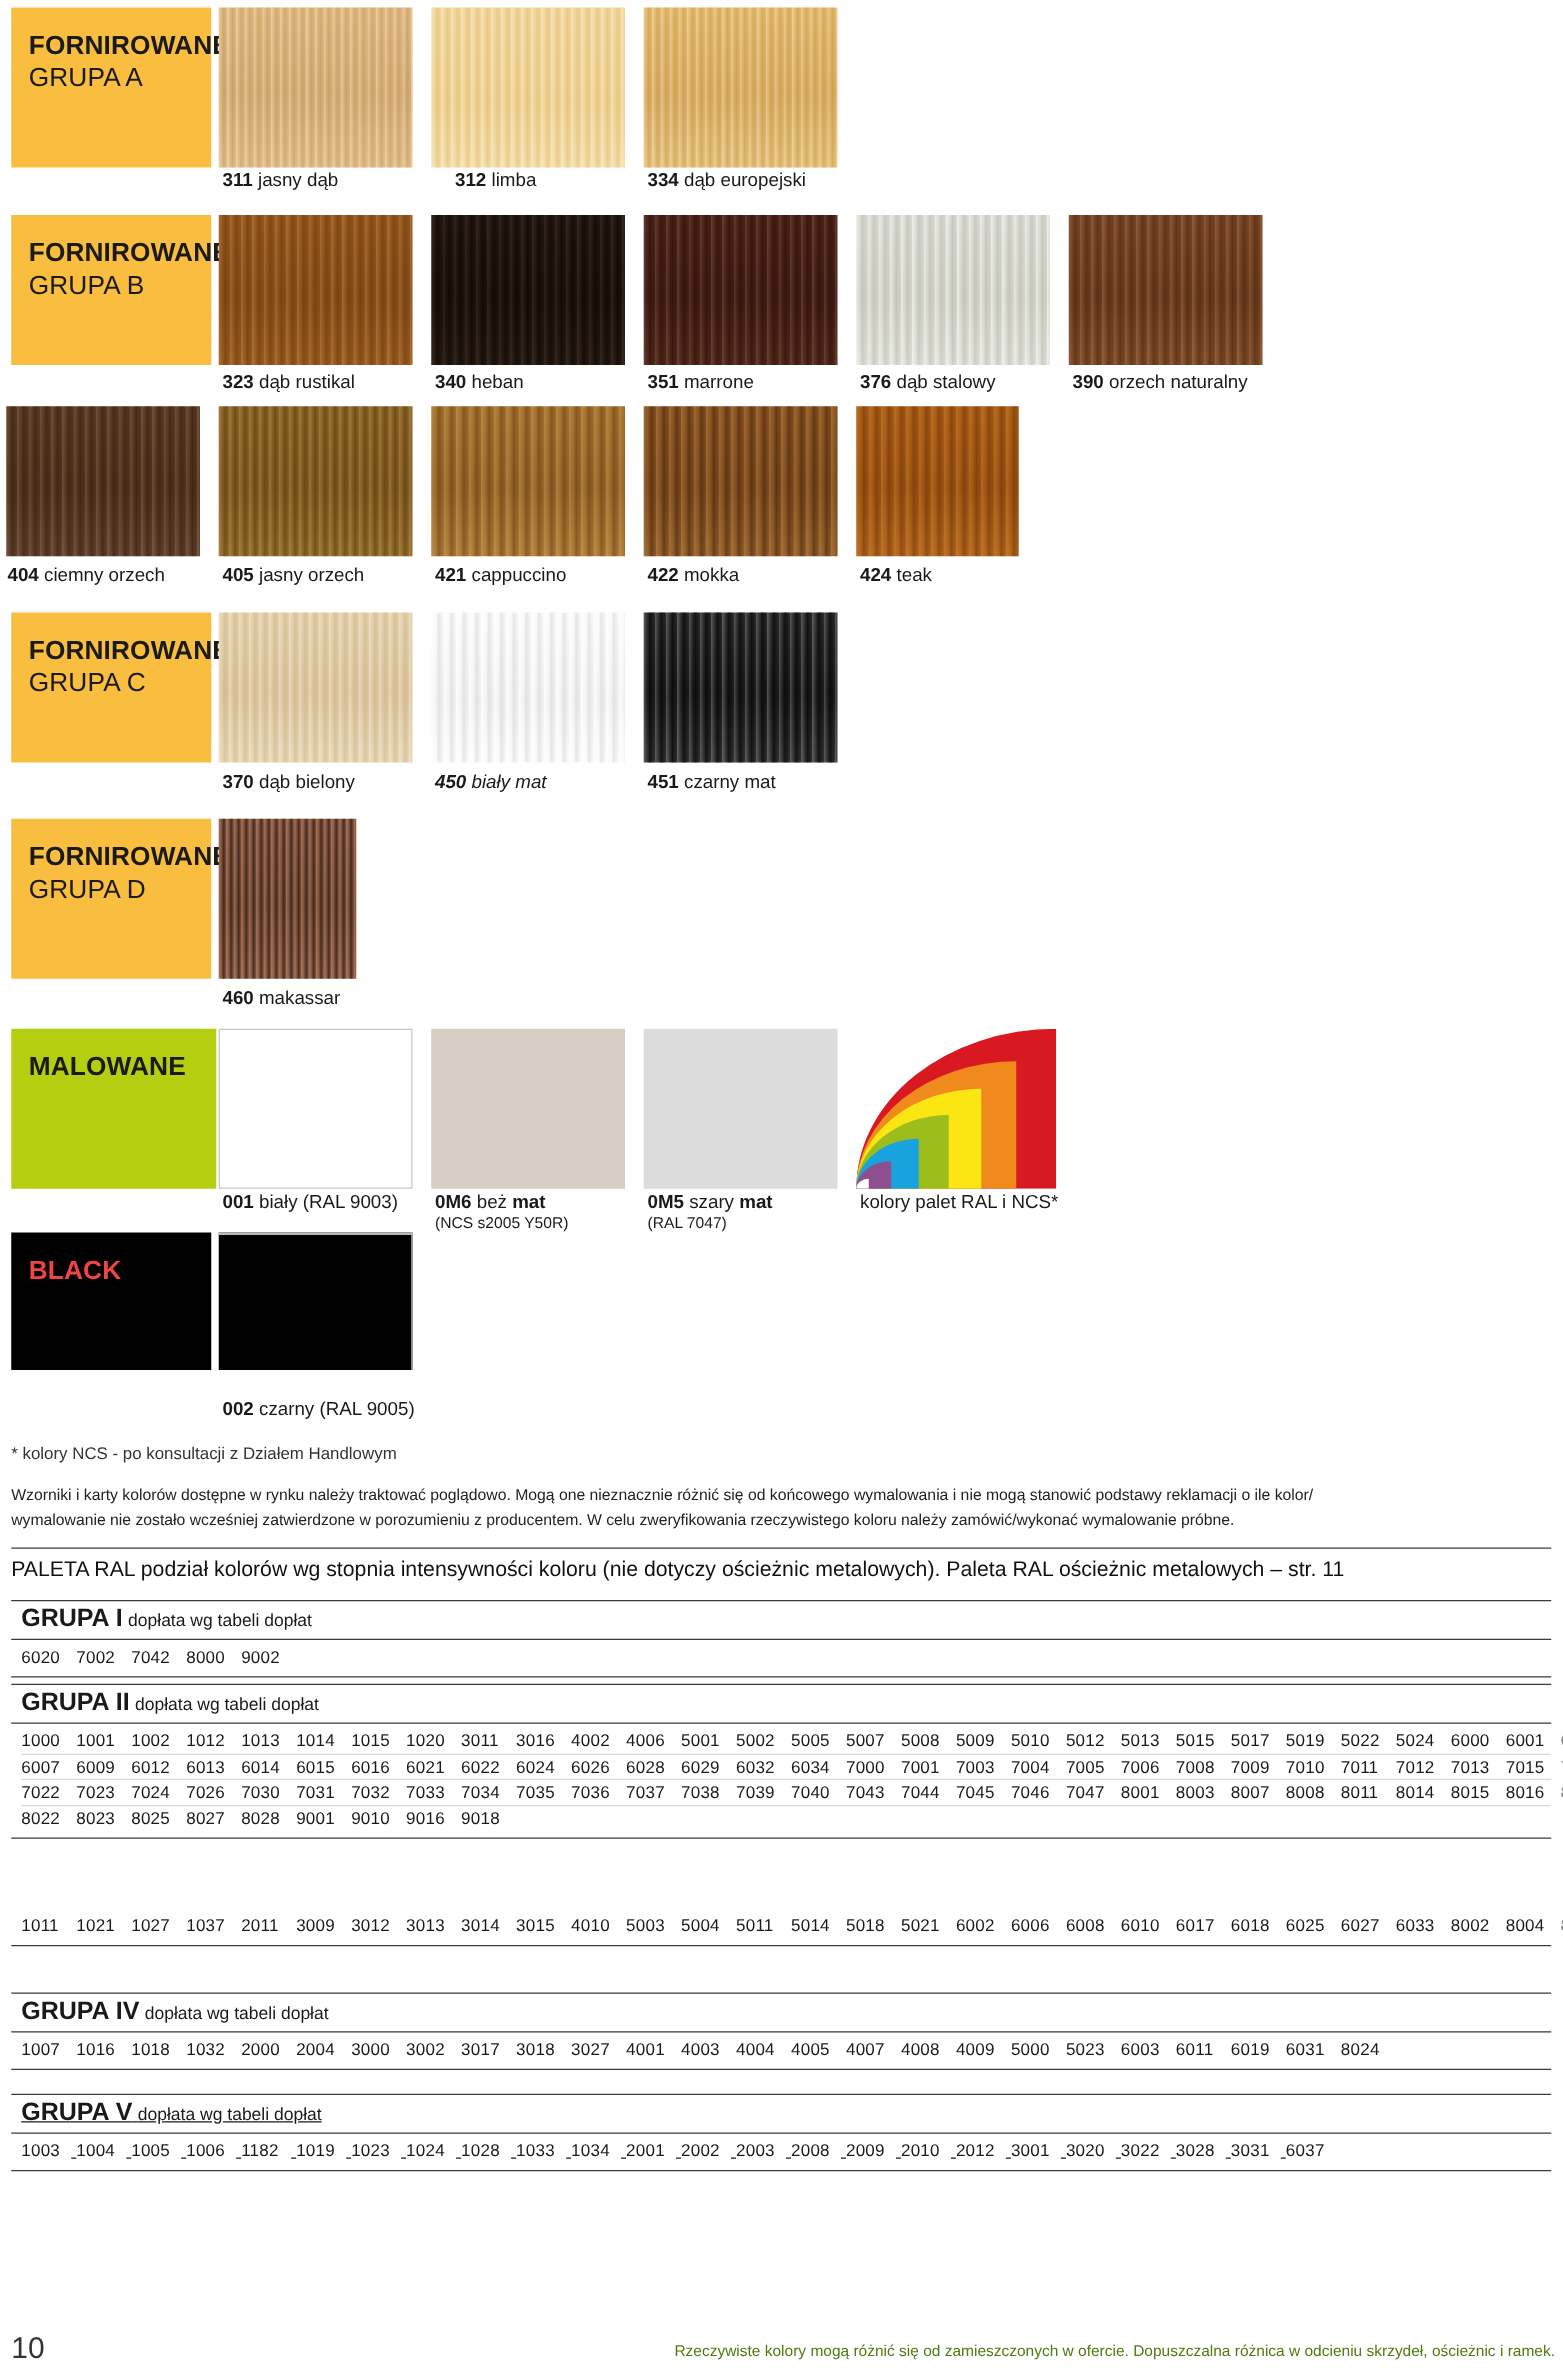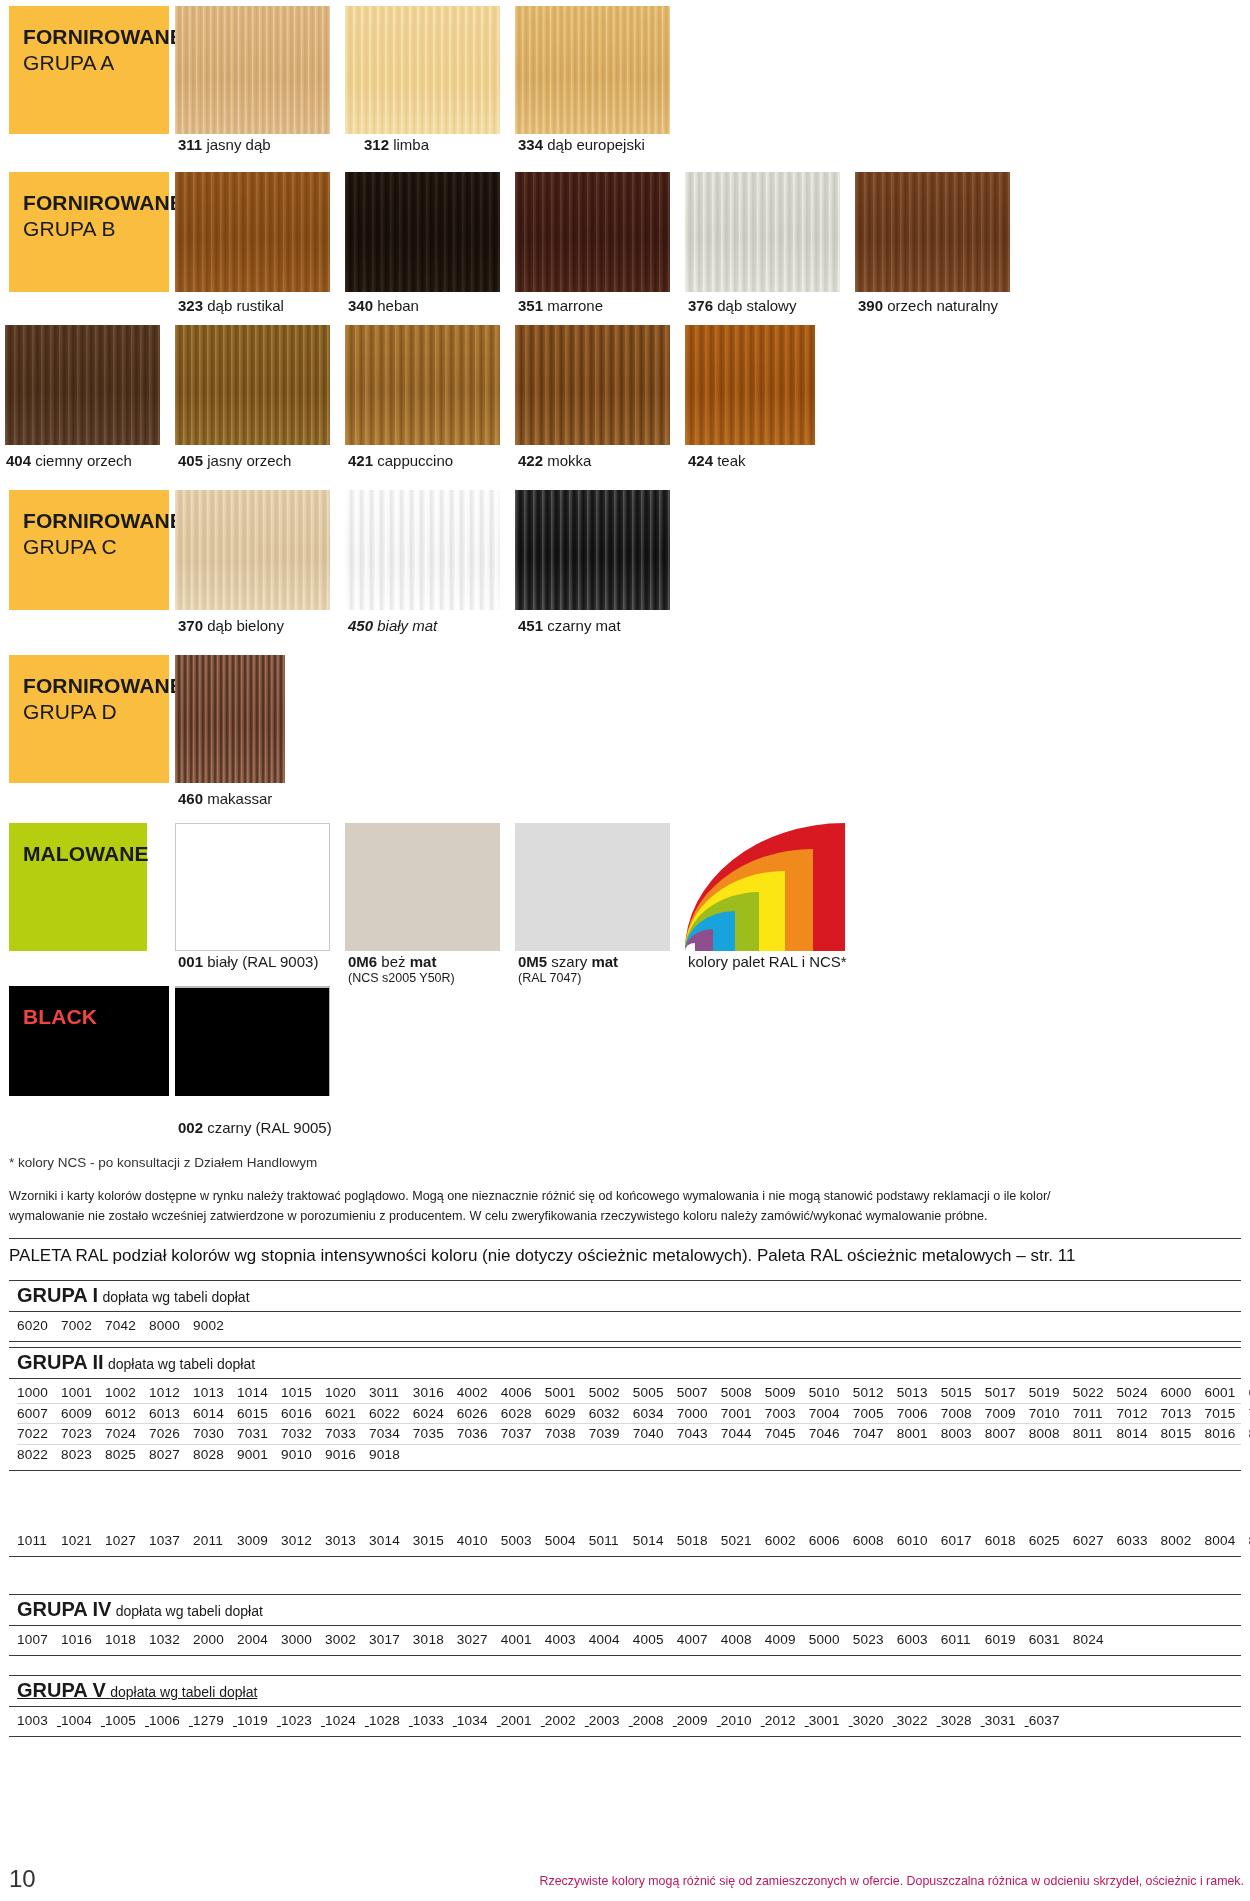--- a/index.html
+++ b/index.html
@@ -71,21 +71,21 @@
     white-space:nowrap;
   }
   .ral-nums .row { display:block; line-height:1.45; }
   .ral-nums .row + .row { border-top:1px solid #d9d9d9; }
   .ral-nums i { font-style:normal; display:inline-block; min-width:40px; }
 
   
   .pagenum { position:absolute; left:9px; bottom:8px; font-size:24px; color:#333; }
   .footer-note {
     position:absolute; right:6px; bottom:13px;
-    font-size:12.4px; color:#be185d; text-align:right;
+    font-size:12.4px; color:#4d7c0f; text-align:right;
   }
 </style>
 </head>
 <body>
 
 <div class="page">
 
   <div class="cat-tile orange" style="left:9px; top:6px; width:160px; height:128px;">
     <div class="cat-l1">FORNIROWANE</div>
     <div class="cat-l2">GRUPA A</div>
@@ -269,21 +269,21 @@
   <div class="sw" style="left:175px; top:655px; width:110px; height:128px;">
     <div class="chip" style="background:
         repeating-linear-gradient(90deg, rgba(220,160,120,.35) 0px, rgba(255,255,255,0) 2px, rgba(25,12,6,.6) 4px, rgba(255,255,255,0) 6px),
         linear-gradient(180deg,#8a5a44,#7d503b 55%,#90604a);"></div>
   </div>
   <div class="lbl" style="left:178px; top:790px;">
     <b>460</b>
     <span>makassar</span>
   </div>
 
-  <div class="cat-tile green" style="left:9px; top:823px; width:138px; height:128px;">
+  <div class="cat-tile green" style="left:9px; top:823px; width:164px; height:128px;">
     <div class="cat-l1">MALOWANE</div>
   </div>
 
   <div class="sw" style="left:175px; top:823px; width:155px; height:128px;">
     <div class="chip bordered" style="background:#ffffff;"></div>
   </div>
   <div class="lbl" style="left:178px; top:953px;">
     <b>001</b>
     <span>biały (RAL 9003)</span>
   </div>
@@ -380,20 +380,20 @@
       <span class="row"><i>1007</i> <i>1016</i> <i>1018</i> <i>1032</i> <i>2000</i> <i>2004</i> <i>3000</i> <i>3002</i> <i>3017</i> <i>3018</i> <i>3027</i> <i>4001</i> <i>4003</i> <i>4004</i> <i>4005</i> <i>4007</i> <i>4008</i> <i>4009</i> <i>5000</i> <i>5023</i> <i>6003</i> <i>6011</i> <i>6019</i> <i>6031</i> <i>8024</i></span>
     </div>
   </div>
 
   <div class="ral-block" style="top:1675px;text-decoration:underline;">
     <div class="ral-title">
       <b>GRUPA V</b>
       <span class="dop">dopłata wg tabeli dopłat</span>
     </div>
     <div class="ral-nums">
-      <span class="row"><i>1003</i> <i>1004</i> <i>1005</i> <i>1006</i> <i>1279</i> <i>1019</i> <i>1023</i> <i>1024</i> <i>1028</i> <i>1033</i> <i>1034</i> <i>2001</i> <i>2002</i> <i>2003</i> <i>2008</i> <i>2009</i> <i>2010</i> <i>2012</i> <i>3001</i> <i>3020</i> <i>3022</i> <i>3028</i> <i>3031</i> <i>6037</i></span>
+      <span class="row"><i>1003</i> <i>1004</i> <i>1005</i> <i>1006</i> <i>1182</i> <i>1019</i> <i>1023</i> <i>1024</i> <i>1028</i> <i>1033</i> <i>1034</i> <i>2001</i> <i>2002</i> <i>2003</i> <i>2008</i> <i>2009</i> <i>2010</i> <i>2012</i> <i>3001</i> <i>3020</i> <i>3022</i> <i>3028</i> <i>3031</i> <i>6037</i></span>
     </div>
   </div>
 
   <div class="pagenum">10</div>
   <div class="footer-note">Rzeczywiste kolory mogą różnić się od zamieszczonych w ofercie. Dopuszczalna różnica w odcieniu skrzydeł, ościeżnic i ramek.</div>
 
 </div>
 
 </body></html>

